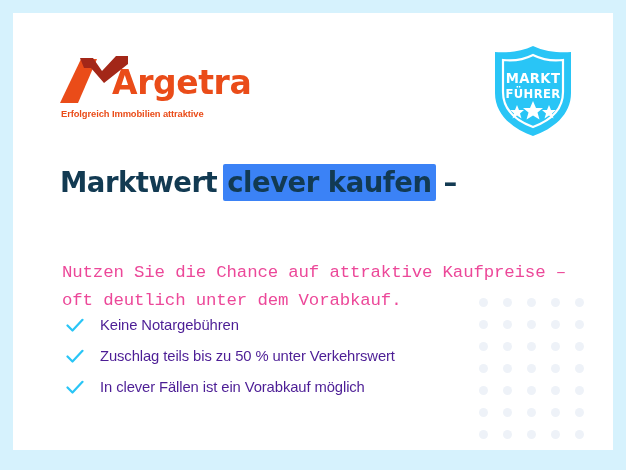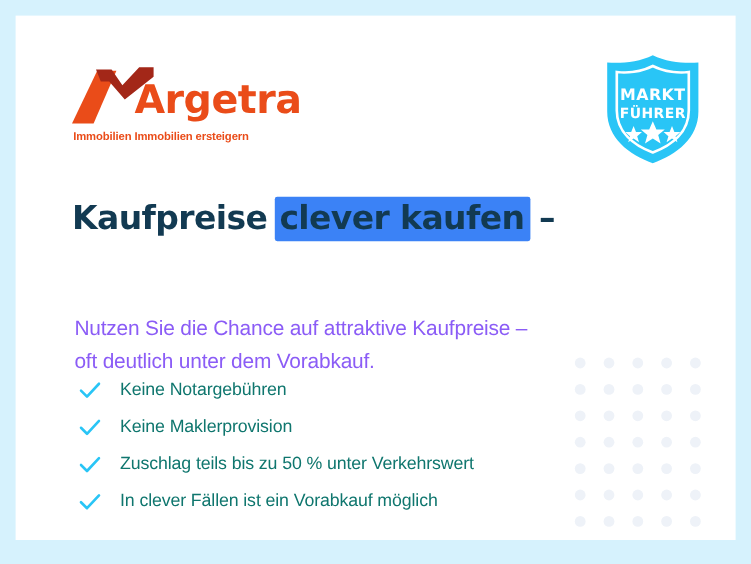--- a/index.html
+++ b/index.html
@@ -85,21 +85,21 @@
     font-weight: 700;
     color: #ea4c19;
     letter-spacing: -0.1px;
     white-space: nowrap;
     font-family: "Liberation Sans", sans-serif;
   }
 
   
   #badge {
     position: absolute;
-    right: 27px;
+    right: 38px;
     top: 32px;
     width: 84px;
     height: 92px;
   }
   #badge svg { display: block; }
   .badge-line1 {
     font-family: "DejaVu Sans", sans-serif;
     font-size: 13.2px;
     font-weight: 700;
     fill: #ffffff;
@@ -134,25 +134,25 @@
     margin: 0 -2px 0 -3px;
     border-radius: 2px;
   }
 
   
   #subheadline {
     position: absolute;
     left: 49px;
     top: 222px;
     width: 480px;
-    font-family: Liberation Sans, sans-serif;
+    font-family: Liberation Mono, monospace;
     font-size: 17.4px;
     font-weight: 400;
     line-height: 28px;
-    color: #8b5cf6;
+    color: #ec4899;
     letter-spacing: -0.15px;
     margin-top: 24px;
   }
   #subheadline span { display: block; white-space: nowrap; }
 
   
   #benefits {
     position: absolute;
     left: 51px;
     top: 297px;
@@ -160,21 +160,21 @@
     margin: 0;
     padding: 0;
     list-style: none;
   }
   #benefits li {
     position: relative;
     height: 31px;
     padding-left: 36px;
     font-family: "Liberation Sans", sans-serif;
     font-size: 14.8px;
-    color: #0f766e;
+    color: #4c1d95;
     line-height: 31px;
     white-space: nowrap;
     letter-spacing: -0.1px;
   }
   .check-icon {
     position: absolute;
     left: 2px;
     top: 8px;
     width: 18px;
     height: 15px;
@@ -228,21 +228,21 @@
     <div id="logo">
       <div id="logo-mark">
         <svg width="70" height="55" viewBox="0 0 70 55" xmlns="http://www.w3.org/2000/svg">
 
           <polygon points="21,8 37,8 18,52 0,52" fill="#ea4c19"></polygon>
 
           <polygon points="20,7 33,7 42,20 56,5 68,5 68,13 44,32 31,17 24,17" fill="#a32718"></polygon>
         </svg>
       </div>
       <div id="logo-word">Argetra</div>
-      <div id="logo-tagline">Immobilien Immobilien ersteigern</div>
+      <div id="logo-tagline">Erfolgreich Immobilien attraktive</div>
     </div>
 
     <div id="badge">
       <svg width="84" height="92" viewBox="0 0 84 92" xmlns="http://www.w3.org/2000/svg">
 
         <path d="M42 1 C 30 7, 14 8, 4 7 L 4 48 C 4 70, 22 84, 42 91 C 62 84, 80 70, 80 48 L 80 7 C 70 8, 54 7, 42 1 Z" fill="#29c5f6"></path>
 
         <path d="M42 10 C 32 15, 20 16, 12 15 L 12 47 C 12 65, 26 76, 42 82 C 58 76, 72 65, 72 47 L 72 15 C 64 16, 52 15, 42 10 Z" fill="none" stroke="#ffffff" stroke-width="2.2"></path>
         <text class="badge-line1" x="42" y="38" text-anchor="middle">MARKT</text>
         <text class="badge-line2" x="42" y="53" text-anchor="middle">FÜHRER</text>
@@ -250,45 +250,37 @@
         <g fill="#ffffff">
           <polygon points="26,60 28,65 33,65 29,68.5 30.5,73.5 26,70.5 21.5,73.5 23,68.5 19,65 24,65"></polygon>
           <polygon points="42,56 45,63 52,63 46.5,67.5 48.5,74.5 42,70.5 35.5,74.5 37.5,67.5 32,63 39,63"></polygon>
           <polygon points="58,60 60,65 65,65 61,68.5 62.5,73.5 58,70.5 53.5,73.5 55,68.5 51,65 56,65"></polygon>
         </g>
       </svg>
     </div>
 
     <h1 id="headline">
       <span class="hl-line">
-        <span>Kaufpreise </span><mark>clever kaufen</mark><span> –</span>
+        <span>Marktwert </span><mark>clever kaufen</mark><span> –</span>
       </span>
     </h1>
 
     <p id="subheadline">
       <span>Nutzen Sie die Chance auf attraktive Kaufpreise –</span>
       <span>oft deutlich unter dem Vorabkauf.</span>
     </p>
 
     <ul id="benefits">
       <li>
         <span class="check-icon">
           <svg width="18" height="15" viewBox="0 0 18 15">
               <path d="M1.5 7.5 L6.5 12.5 L16.5 1.8" fill="none" stroke="#29c5f6" stroke-width="2.2" stroke-linecap="round" stroke-linejoin="round"></path>
             </svg>
         </span>
         <span>Keine Notargebühren</span>
-      </li>
-      <li>
-        <span class="check-icon">
-          <svg width="18" height="15" viewBox="0 0 18 15">
-              <path d="M1.5 7.5 L6.5 12.5 L16.5 1.8" fill="none" stroke="#29c5f6" stroke-width="2.2" stroke-linecap="round" stroke-linejoin="round"></path>
-            </svg>
-        </span>
-        <span>Keine Maklerprovision</span>
       </li>
       <li>
         <span class="check-icon">
           <svg width="18" height="15" viewBox="0 0 18 15">
               <path d="M1.5 7.5 L6.5 12.5 L16.5 1.8" fill="none" stroke="#29c5f6" stroke-width="2.2" stroke-linecap="round" stroke-linejoin="round"></path>
             </svg>
         </span>
         <span>Zuschlag teils bis zu 50 % unter Verkehrswert</span>
       </li>
       <li>

